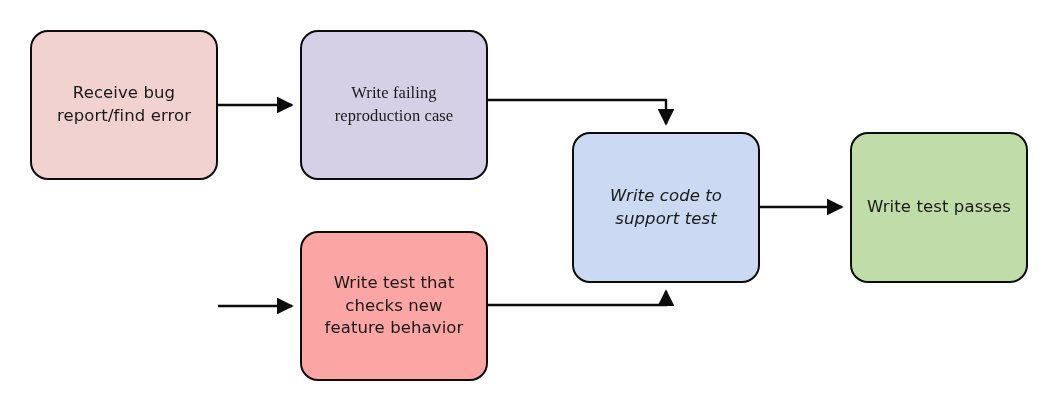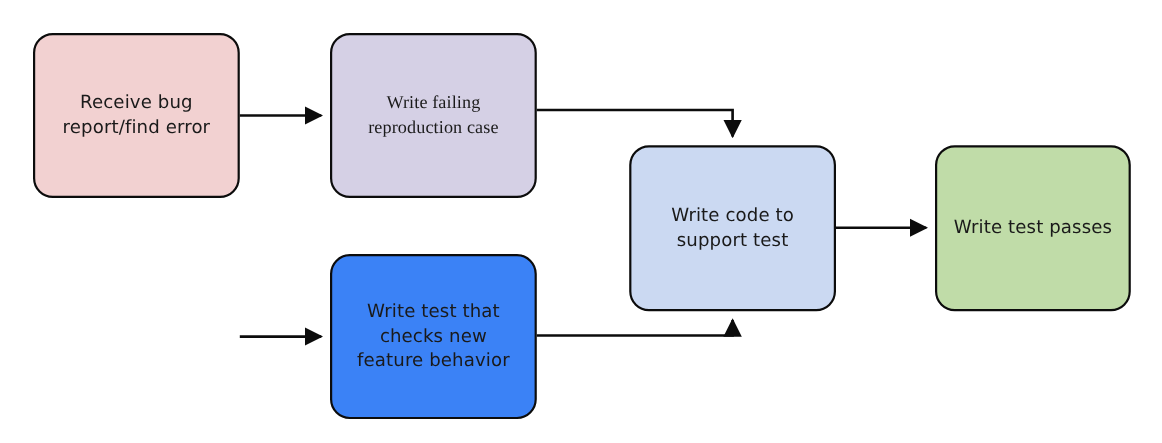--- a/index.html
+++ b/index.html
@@ -44,21 +44,21 @@
     color: #1a1a1a;
     letter-spacing: 0.1px;
     white-space: pre-line;
     padding: 0 10px;
   }
   
   #node-receive-bug-report { left: 30px;  top: 30px;  width: 188px; height: 150px; }
   #node-write-failing-test { left: 300px; top: 30px;  width: 188px; height: 150px; font-family: Liberation Serif, serif; }
   #node-new-feature-request{ left: 30px;  top: 231px; width: 188px; height: 150px; }
   #node-write-feature-test { left: 300px; top: 231px; width: 188px; height: 150px; }
-  #node-write-code         { left: 572px; top: 132px; width: 188px; height: 151px; }
+  #node-write-code         { left: 572px; top: 132px; width: 188px; height: 151px; font-style: italic; }
   #node-ensure-test-passes { left: 850px; top: 132px; width: 178px; height: 151px; }
 </style>
 </head>
 <body>
 
 <div id="canvas">
 
   <svg id="edges" viewBox="0 0 1056 403" width="1056" height="403" xmlns="http://www.w3.org/2000/svg">
     <defs>
       <marker id="arrowR" viewBox="0 0 10 10" refX="9" refY="5" markerWidth="7" markerHeight="7" orient="auto-start-reverse">
@@ -78,21 +78,21 @@
     <span class="node-label">Receive bug
 report/find error</span>
   </div>
 
   <div class="node" id="node-write-failing-test" style="background:#d5d0e5">
     <span class="node-label">Write failing
 reproduction case</span>
   </div>
 
 
-  <div class="node" id="node-write-feature-test" style="background:#3b82f6">
+  <div class="node" id="node-write-feature-test" style="background:#fca5a5">
     <span class="node-label">Write test that
 checks new
 feature behavior</span>
   </div>
 
   <div class="node" id="node-write-code" style="background:#cbd9f2">
     <span class="node-label">Write code to
 support test</span>
   </div>
 

